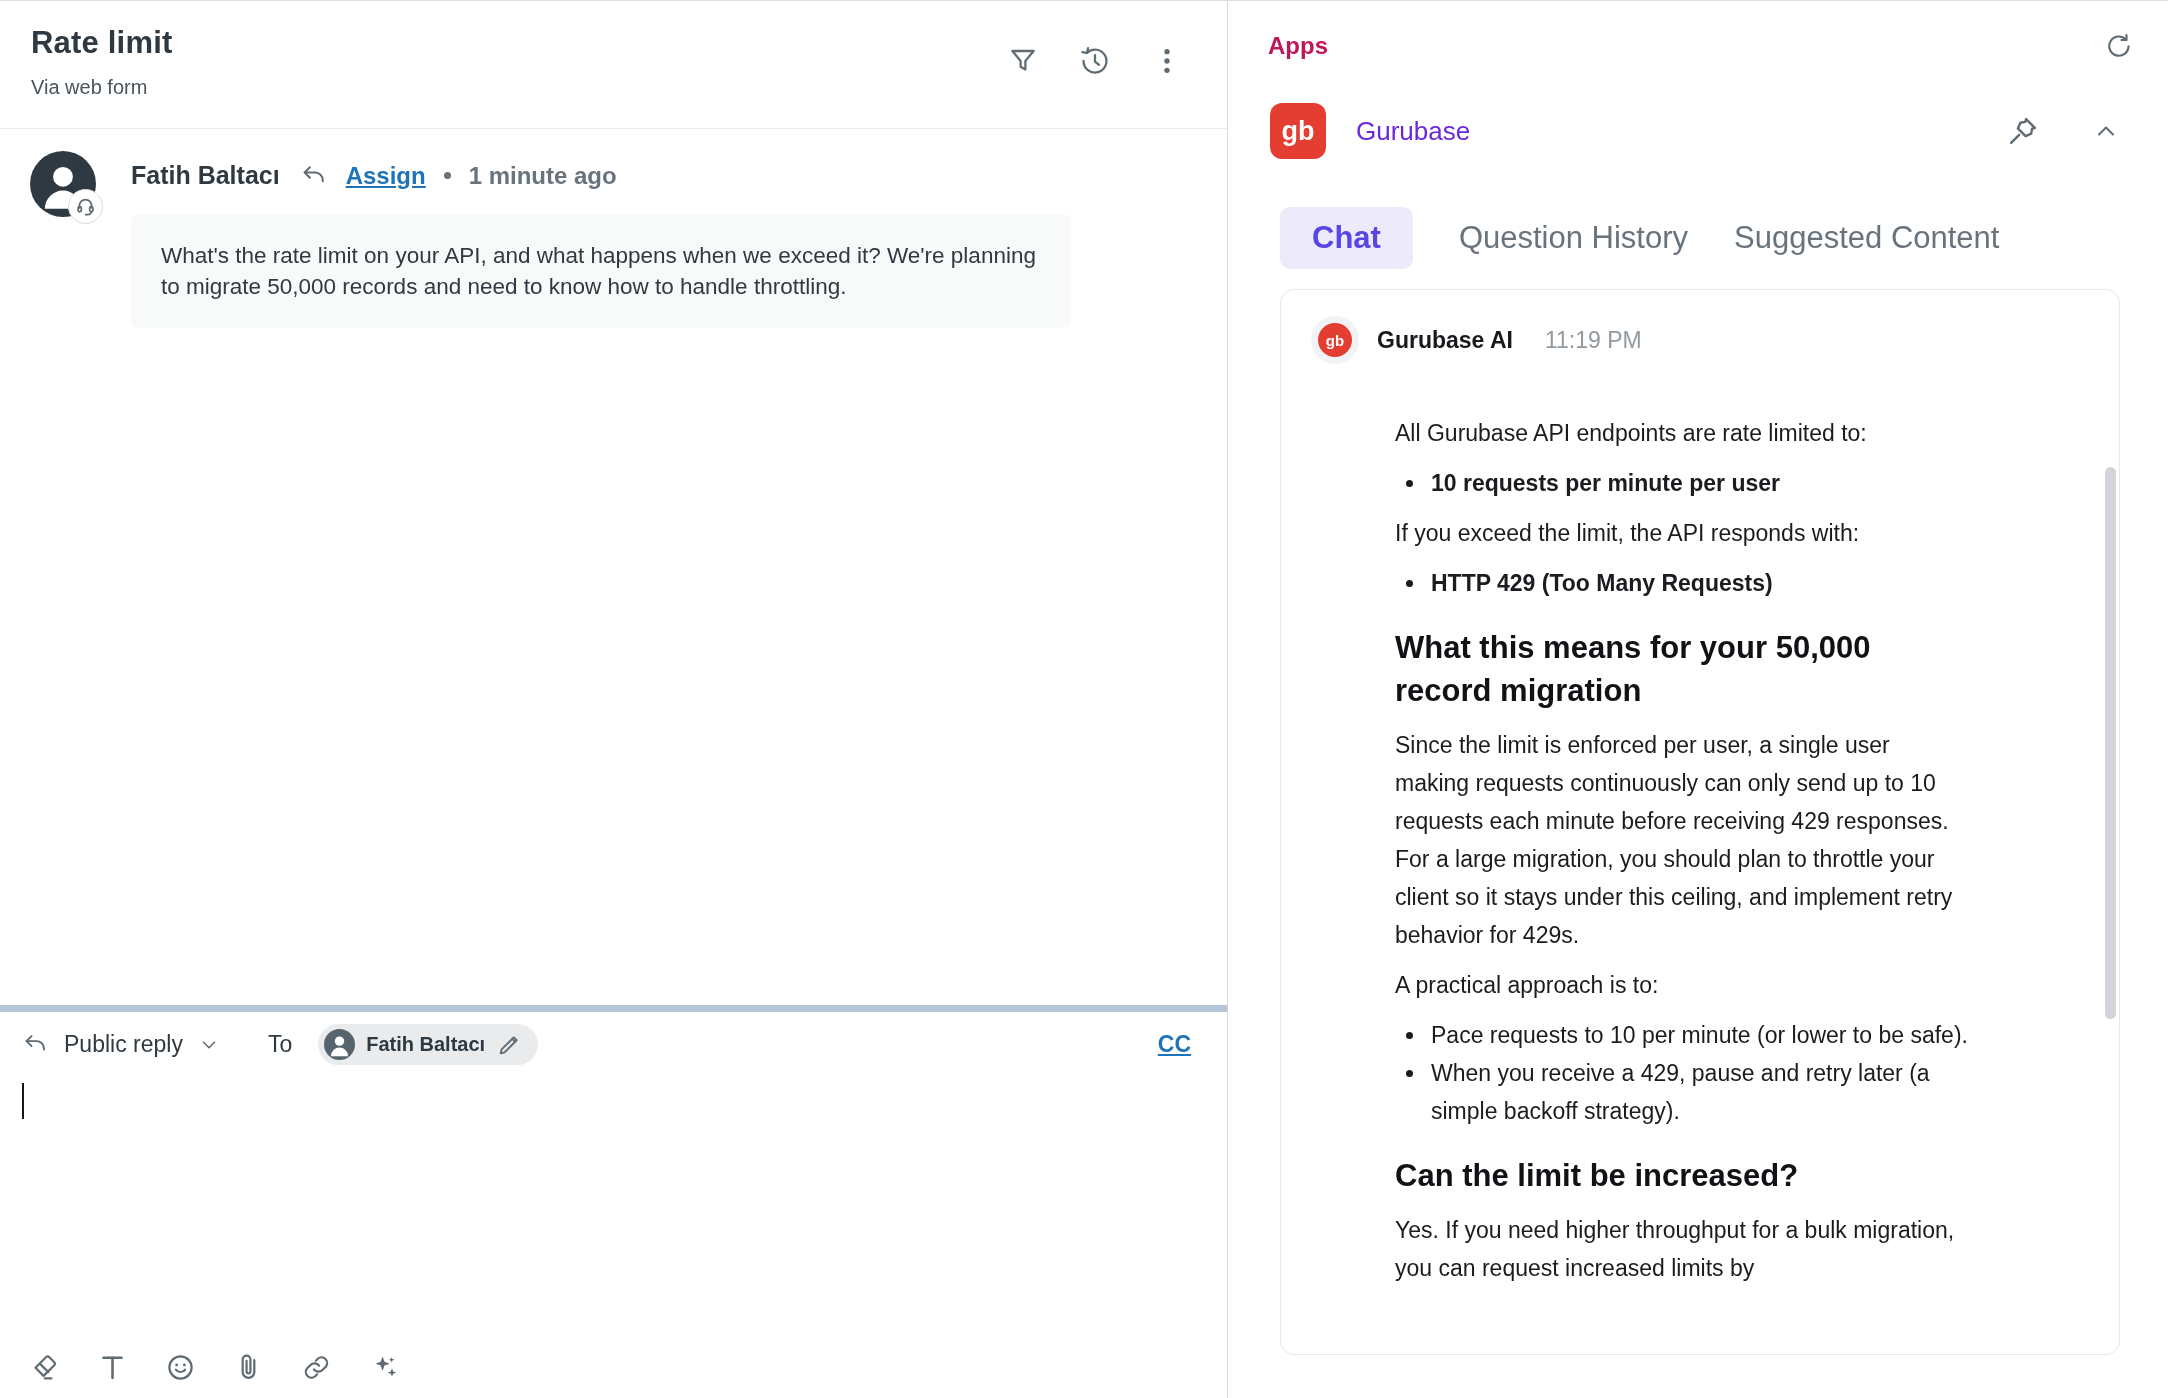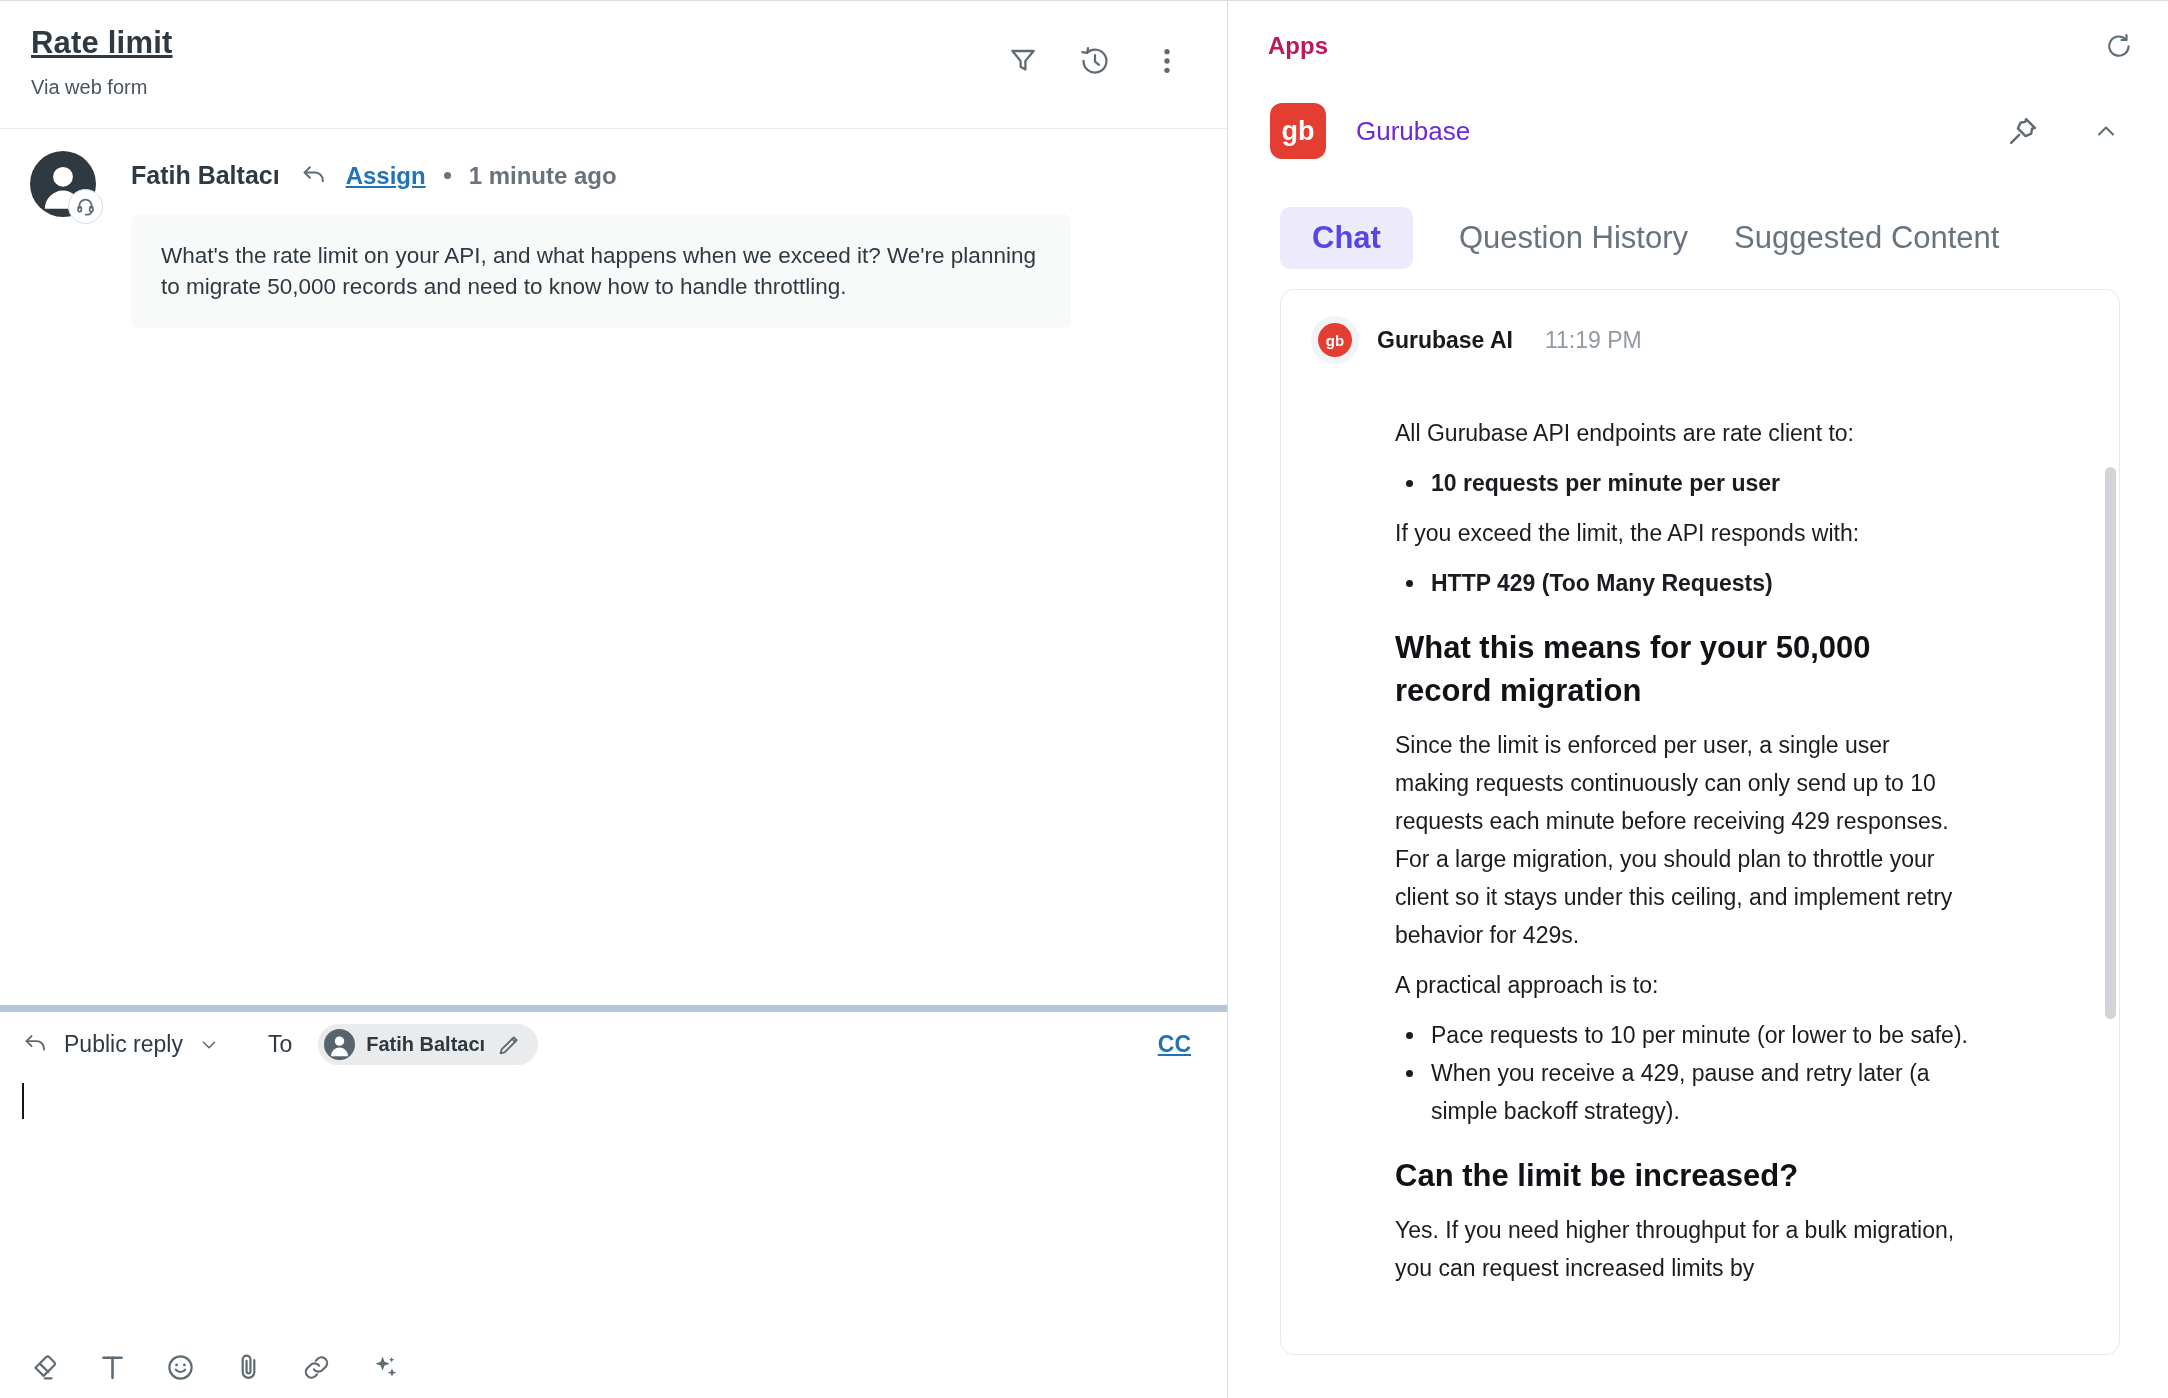--- a/index.html
+++ b/index.html
@@ -13,21 +13,21 @@
   *{box-sizing:border-box;margin:0;padding:0;}
   html,body{width:2168px;height:1398px;background:#fff;overflow:hidden;}
   body{font-family:"Liberation Sans",sans-serif;color:#2f3941;display:flex;border-top:1px solid #dcdee0;}
   svg{display:block;}
   .ic{stroke:#5f6b73;fill:none;stroke-width:1.7;stroke-linecap:round;stroke-linejoin:round;}
   .ic-fill{fill:#5f6b73;stroke:none;}
 
   
   .left-pane{width:1228px;min-width:1228px;height:100%;border-right:1px solid #d8dcde;display:flex;flex-direction:column;background:#fff;}
   .ticket-header{position:relative;height:128px;border-bottom:1px solid #e9ebed;padding:24px 46px 0 31px;}
-  .ticket-title{font-size:31px;font-weight:700;color:#2f3941;letter-spacing:.2px;text-decoration:underline;}
+  .ticket-title{font-size:31px;font-weight:700;color:#2f3941;letter-spacing:.2px;}
   .ticket-channel{font-size:20px;color:#49545c;margin-top:15px;}
   .header-actions{position:absolute;top:44px;right:44px;display:flex;gap:40px;align-items:center;}
   .icon-btn{background:none;border:none;cursor:pointer;padding:0;}
 
   .conversation{flex:1;padding:22px 30px 0 30px;overflow:hidden;}
   .msg-row{display:flex;align-items:flex-start;}
   .avatar{position:relative;width:66px;height:66px;flex:none;}
   .avatar-circle{width:66px;height:66px;border-radius:50%;background:var(--avatar-bg);display:flex;align-items:flex-end;justify-content:center;overflow:hidden;}
   .avatar-badge{position:absolute;right:-7px;bottom:-7px;width:35px;height:35px;border-radius:50%;background:#fff;border:1px solid #d8dcde;display:flex;align-items:center;justify-content:center;}
   .msg-main{margin-left:35px;padding-top:10px;flex:1;}
@@ -299,21 +299,21 @@
 
   <div class="chat-card">
     <div class="chat-head">
       <div class="badge-wrap">
         <div class="badge">gb</div>
       </div>
       <span class="chat-sender">Gurubase AI</span>
       <span class="chat-time">11:19 PM</span>
     </div>
     <div class="chat-body">
-        <p>All Gurubase API endpoints are rate client to:</p>
+        <p>All Gurubase API endpoints are rate limited to:</p>
         <ul>
           <li><strong>10 requests per minute per user</strong></li>
         </ul>
         <p>If you exceed the limit, the API responds with:</p>
         <ul>
           <li><strong>HTTP 429 (Too Many Requests)</strong></li>
         </ul>
         <h3>What this means for your 50,000 record migration</h3>
         <p>Since the limit is enforced per user, a single user making requests continuously can only send up to 10 requests each minute before receiving 429 responses. For a large migration, you should plan to throttle your client so it stays under this ceiling, and implement retry behavior for 429s.</p>
         <p>A practical approach is to:</p>

